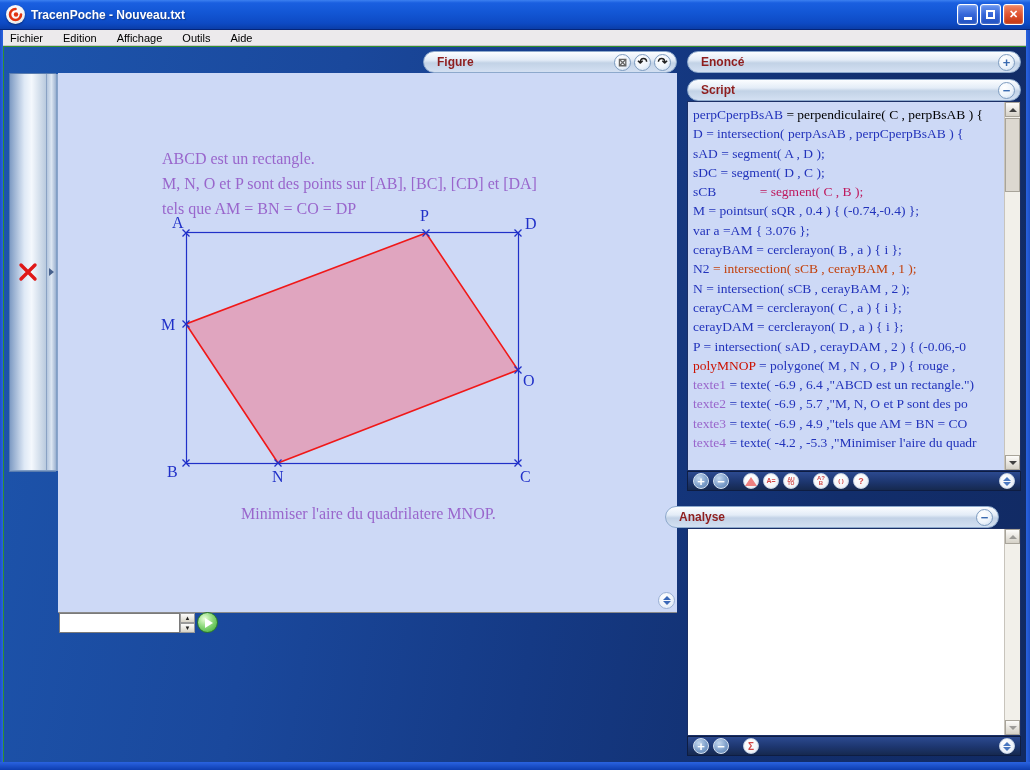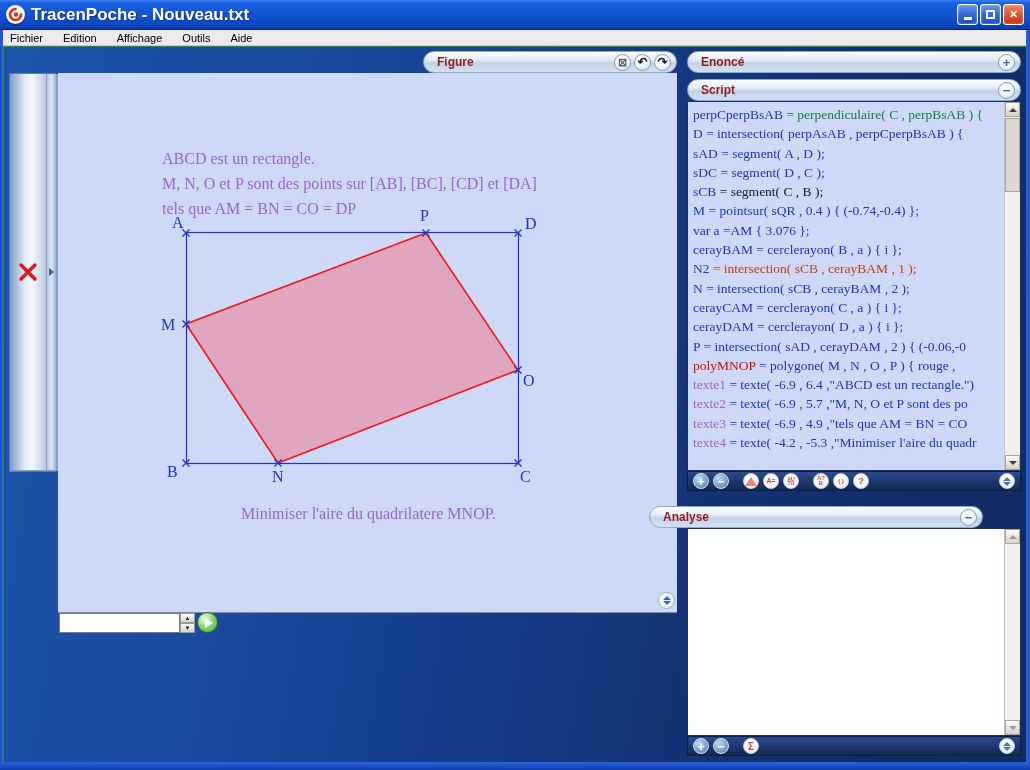--- a/index.html
+++ b/index.html
@@ -7,21 +7,21 @@
   #window{position:relative;width:1030px;height:770px;overflow:hidden;
     font-family:"Liberation Sans",sans-serif;background:#15336f;}
 
   
   .titlebar{position:absolute;left:0;top:0;width:1030px;height:30px;
     background:linear-gradient(180deg,#3c80f0 0%,#1a5fe0 10%,#1256d4 45%,#0d4ac4 80%,#0a3da8 100%);
     display:flex;align-items:center;padding:0 6px;
     border-bottom:1px solid #05257a;}
   .app-logo{width:19px;height:19px;border-radius:50%;background:radial-gradient(circle at 40% 35%,#ffffff 0%,#f4f4f4 55%,#d8d8d8 100%);
     margin-right:6px;position:relative;flex:0 0 auto;box-shadow:0 1px 2px rgba(0,0,0,.4);}
-  .title-text{color:#fff;font-weight:bold;font-size:17px;text-shadow:1px 1px 1px #123a8a;}
+  .title-text{color:#fff;font-weight:bold;font-size:12px;text-shadow:1px 1px 1px #123a8a;}
   .winbtns{margin-left:auto;display:flex;gap:2px;}
   .winbtn{width:21px;height:21px;border-radius:3px;border:1px solid #fff;
     display:flex;align-items:center;justify-content:center;color:#fff;font-size:11px;font-weight:bold;
     background:linear-gradient(180deg,#6a96f0 0%,#3566d8 50%,#2050c0 100%);box-shadow:inset 0 0 2px rgba(255,255,255,.6);}
   .winbtn.close{background:linear-gradient(180deg,#f08866 0%,#e05330 50%,#c23510 100%);}
   .glyph-min{width:8px;height:3px;background:#fff;margin-top:8px;}
   .glyph-max{width:9px;height:9px;border:2px solid #fff;}
 
   
   .menubar{position:absolute;left:0;top:30px;width:1030px;height:16px;background:#eceaec;
@@ -345,25 +345,25 @@
       </div>
 
     <div class="pill" style="left:683px;top:32px;width:334px;">
       <span class="ptitle">Script</span>
       <div class="hbtn">
           <span>−</span>
         </div>
     </div>
     <div class="script-content">
       <div class="s-lines" id="script-lines">
-          <div class="s-line"><span style="color: rgb(34, 51, 187);">perpCperpBsAB</span><span style="color: #15803d; margin-top: 16px;"> = perpendiculaire( C , perpBsAB ) {</span></div>
+          <div class="s-line"><span style="color: rgb(34, 51, 187);">perpCperpBsAB</span><span style="color: #000000; margin-top: 16px;"> = perpendiculaire( C , perpBsAB ) {</span></div>
           <div class="s-line"><span style="color: rgb(34, 51, 187);">D</span><span style="color: rgb(34, 51, 187);"> = intersection( perpAsAB , perpCperpBsAB )  {</span></div>
           <div class="s-line"><span style="color: rgb(34, 51, 187);">sAD</span><span style="color: rgb(34, 51, 187);"> = segment( A , D );</span></div>
           <div class="s-line"><span style="color: rgb(34, 51, 187);">sDC</span><span style="color: rgb(34, 51, 187);"> = segment( D , C );</span></div>
-          <div class="s-line"><span style="color: rgb(34, 51, 187);">sCB</span><span style="color: #0f172a;"> = segment( C , B );</span></div>
+          <div class="s-line"><span style="color: rgb(34, 51, 187);">sCB</span><span style="color: #be185d; padding-left: 40px;"> = segment( C , B );</span></div>
           <div class="s-line"><span style="color: rgb(34, 51, 187);">M</span><span style="color: rgb(34, 51, 187);"> = pointsur( sQR , 0.4 )  { (-0.74,-0.4) };</span></div>
           <div class="s-line"><span style="color: rgb(34, 51, 187);">var a</span><span style="color: rgb(34, 51, 187);"> =AM { 3.076 };</span></div>
           <div class="s-line"><span style="color: rgb(34, 51, 187);">cerayBAM</span><span style="color: rgb(34, 51, 187);"> = cerclerayon( B , a )  { i };</span></div>
           <div class="s-line"><span style="color: rgb(34, 51, 187); text-align: center;">N2</span><span style="color: #c2410c;"> = intersection( sCB , cerayBAM , 1 );</span></div>
           <div class="s-line"><span style="color: rgb(34, 51, 187);">N</span><span style="color: rgb(34, 51, 187);"> = intersection( sCB , cerayBAM , 2 );</span></div>
           <div class="s-line"><span style="color: rgb(34, 51, 187);">cerayCAM</span><span style="color: rgb(34, 51, 187);"> = cerclerayon( C , a )  { i };</span></div>
           <div class="s-line"><span style="color: rgb(34, 51, 187);">cerayDAM</span><span style="color: rgb(34, 51, 187);"> = cerclerayon( D , a )  { i };</span></div>
           <div class="s-line"><span style="color: rgb(34, 51, 187);">P</span><span style="color: rgb(34, 51, 187);"> = intersection( sAD , cerayDAM , 2 )  { (-0.06,-0</span></div>
           <div class="s-line"><span style="color: rgb(204, 17, 0);">polyMNOP</span><span style="color: rgb(34, 51, 187);"> = polygone( M , N , O , P )  { rouge ,</span></div>
           <div class="s-line"><span style="color: rgb(153, 102, 204);">texte1</span><span style="color: rgb(34, 51, 187);"> = texte( -6.9 , 6.4 ,"ABCD est un rectangle.")</span></div>
@@ -405,21 +405,21 @@
         </div>
         <div class="cbtn white">
           <span style="font-size: 9px; white-space: normal; text-align: center; line-height: 8px; width: 12px;">?</span>
         </div>
         <div class="cbtn right">
           <div class="t-up"></div>
           <div class="t-dn"></div>
         </div>
       </div>
 
-    <div class="pill" style="left:645px;top:459px;width:334px;">
+    <div class="pill" style="left:661px;top:459px;width:334px;">
       <span class="ptitle">Analyse</span>
       <div class="hbtn">
           <span>−</span>
         </div>
     </div>
     <div class="analyse-content">
       <div class="vscroll">
         <div class="sc-btn sc-up">
             <div class="sc-tri-up gray-tri"></div>
           </div>

